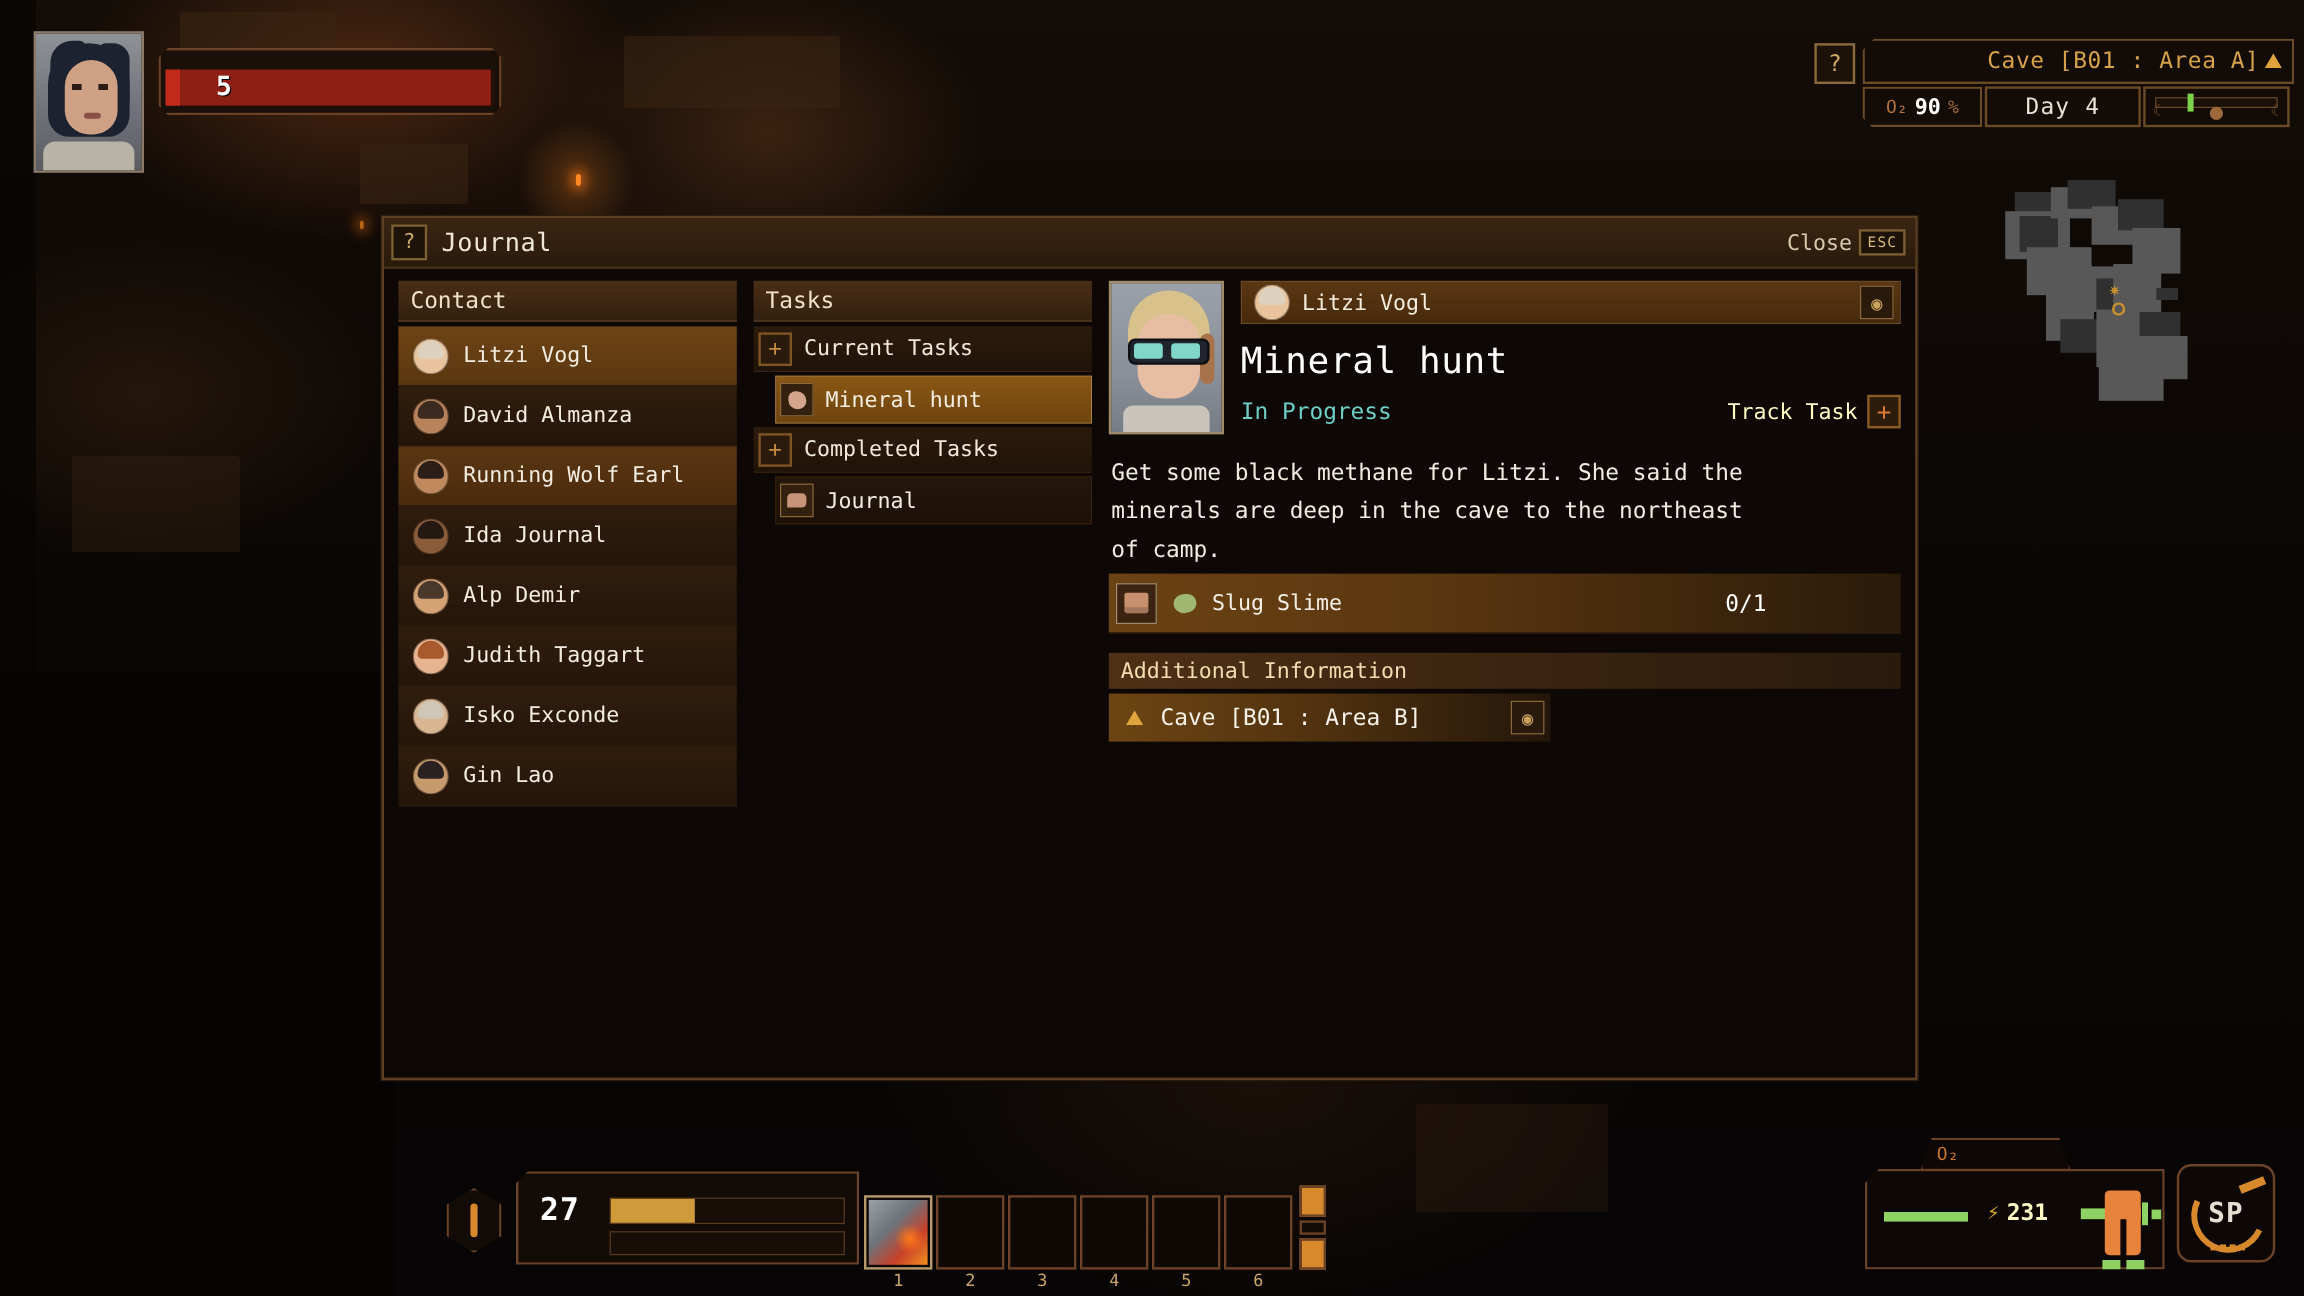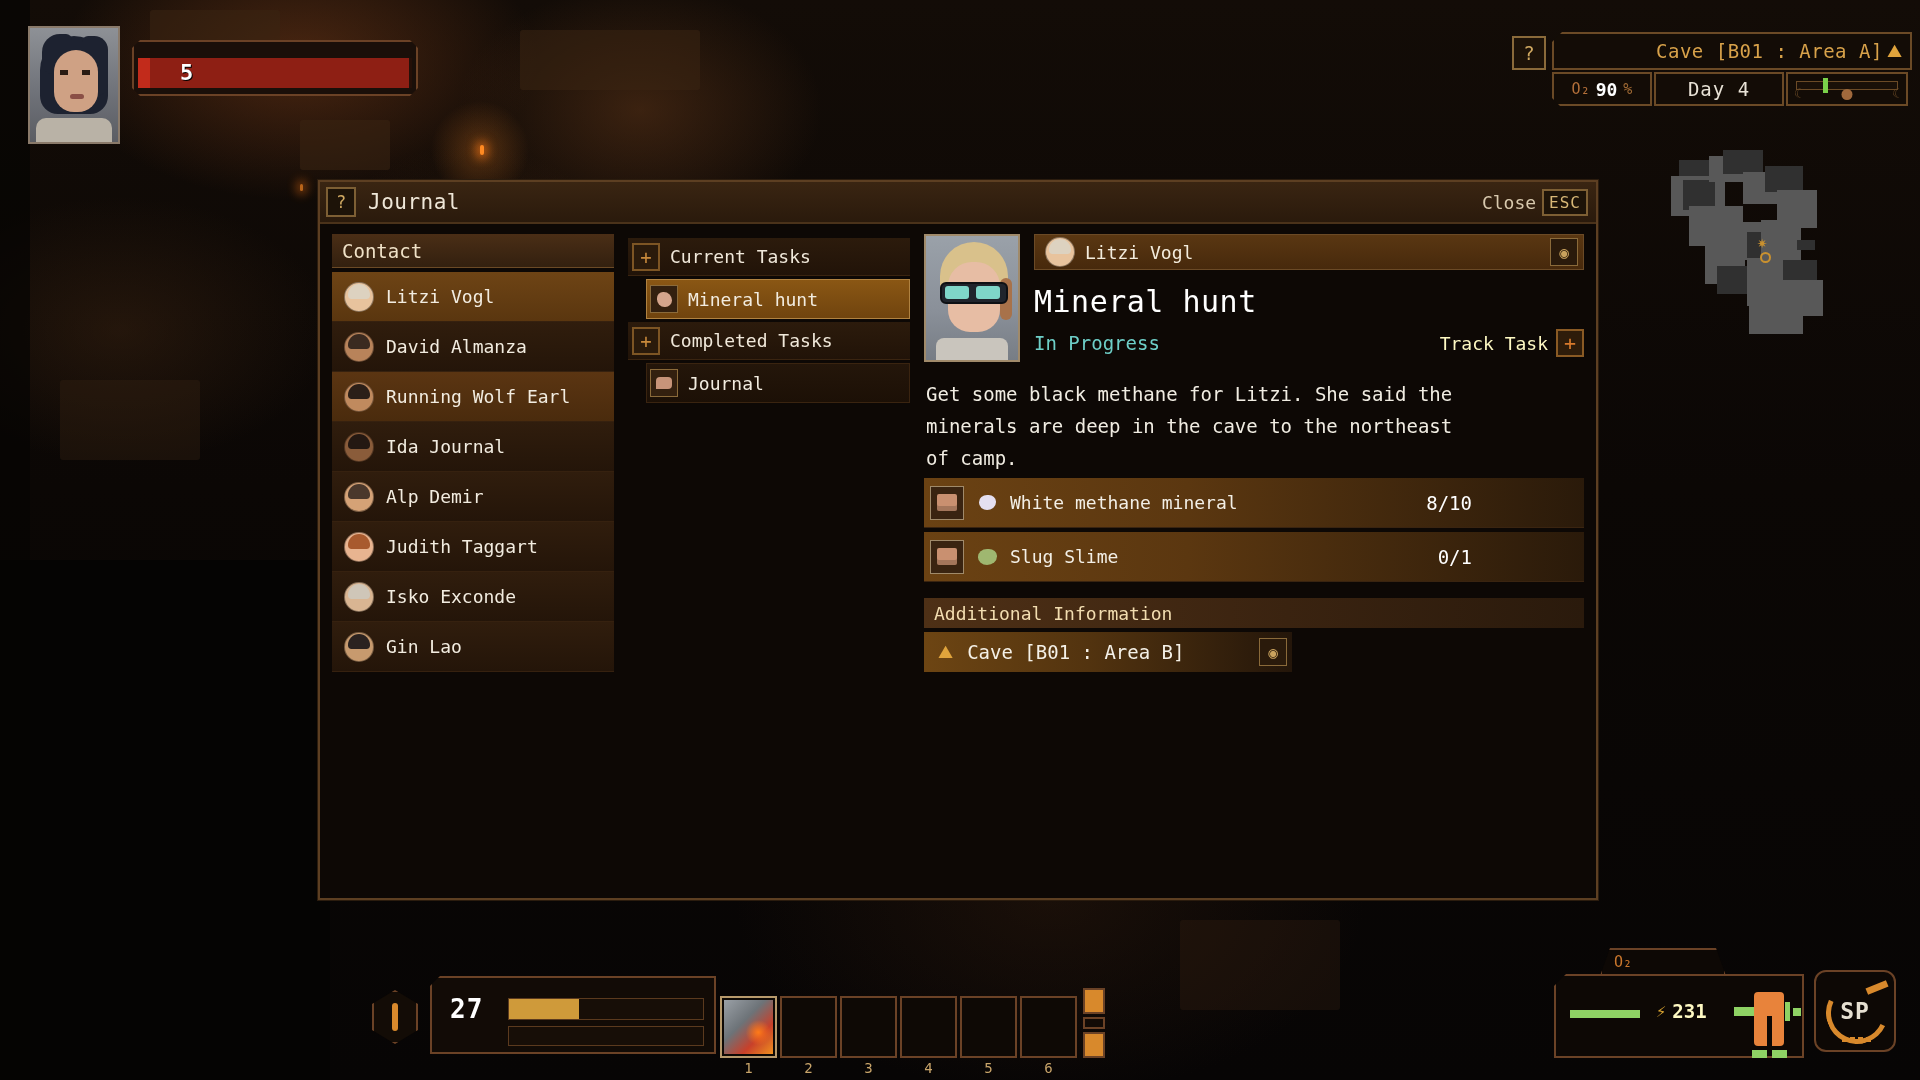--- a/index.html
+++ b/index.html
@@ -129,21 +129,21 @@
   #jt-help {
     width:30px; height:30px; border:2px solid #7d5f34; background:#1d1308;
     color:#cfa861; font-size:17px; display:flex; align-items:center; justify-content:center;
     flex:none;
   }
   #jt-title { margin-left:12px; color:#efe7d8; font-size:21px; letter-spacing:.5px; }
   #jt-right { margin-left:auto; display:flex; align-items:center; gap:6px; padding-right:2px;}
   #jt-close { color:#d8c9ae; font-size:18px; }
   #jt-esc {
     border:2px solid #7d5f34; background:#1d1308; color:#d8b877;
-    font-size:16px; padding:2px 5px; letter-spacing:1px;
+    font-size:12px; padding:2px 5px; letter-spacing:1px;
   }
 
   #journal-body { display:flex; height: calc(100% - 42px); padding:10px 12px; gap:14px; }
 
   
   .col-header {
     height:34px; background:linear-gradient(180deg,#4a2e16,#33200f);
     display:flex; align-items:center; padding-left:10px;
     color:#f0e2c8; font-size:19px; border-bottom:1px solid #6b4a26;
   }
@@ -490,20 +490,21 @@
             <div class="contact-row">
               <span class="avatar" style="background: rgb(199, 154, 110);">
                 <span class="hr" style="background: rgb(42, 34, 32);"></span>
               </span>
               <span>Gin Lao</span>
             </div>
           </div>
       </div>
 
       <div id="tasks-col">
+        <div class="col-header">Tasks</div>
         <div id="tasks-list">
           <div class="task-group">
             <span class="plus-box">+</span>
             <span>Current Tasks</span>
           </div>
           <div class="task-item sel">
             <span class="task-icon">
                 <span class="rock-glyph"></span>
               </span>
             <span>Mineral hunt</span>
@@ -552,30 +553,20 @@
         </div>
 
         <div id="description-text">Get some black methane for Litzi. She said the minerals are deep in the cave to the northeast of camp.</div>
 
         <div id="progress-list">
             <div class="progress-row">
               <span class="prog-slot">
                 <span class="box-glyph"></span>
               </span>
               <span class="item-glyph">
-                <span class="mineral-dot"></span>
-              </span>
-              <span class="prog-name">White methane mineral</span>
-              <span class="prog-count">8/10</span>
-            </div>
-            <div class="progress-row">
-              <span class="prog-slot">
-                <span class="box-glyph"></span>
-              </span>
-              <span class="item-glyph">
                 <span class="slime-dot"></span>
               </span>
               <span class="prog-name">Slug Slime</span>
               <span class="prog-count">0/1</span>
             </div>
           </div>
 
         <div class="section-header">Additional Information</div>
         <div id="additional-list">
             <div class="info-row">

